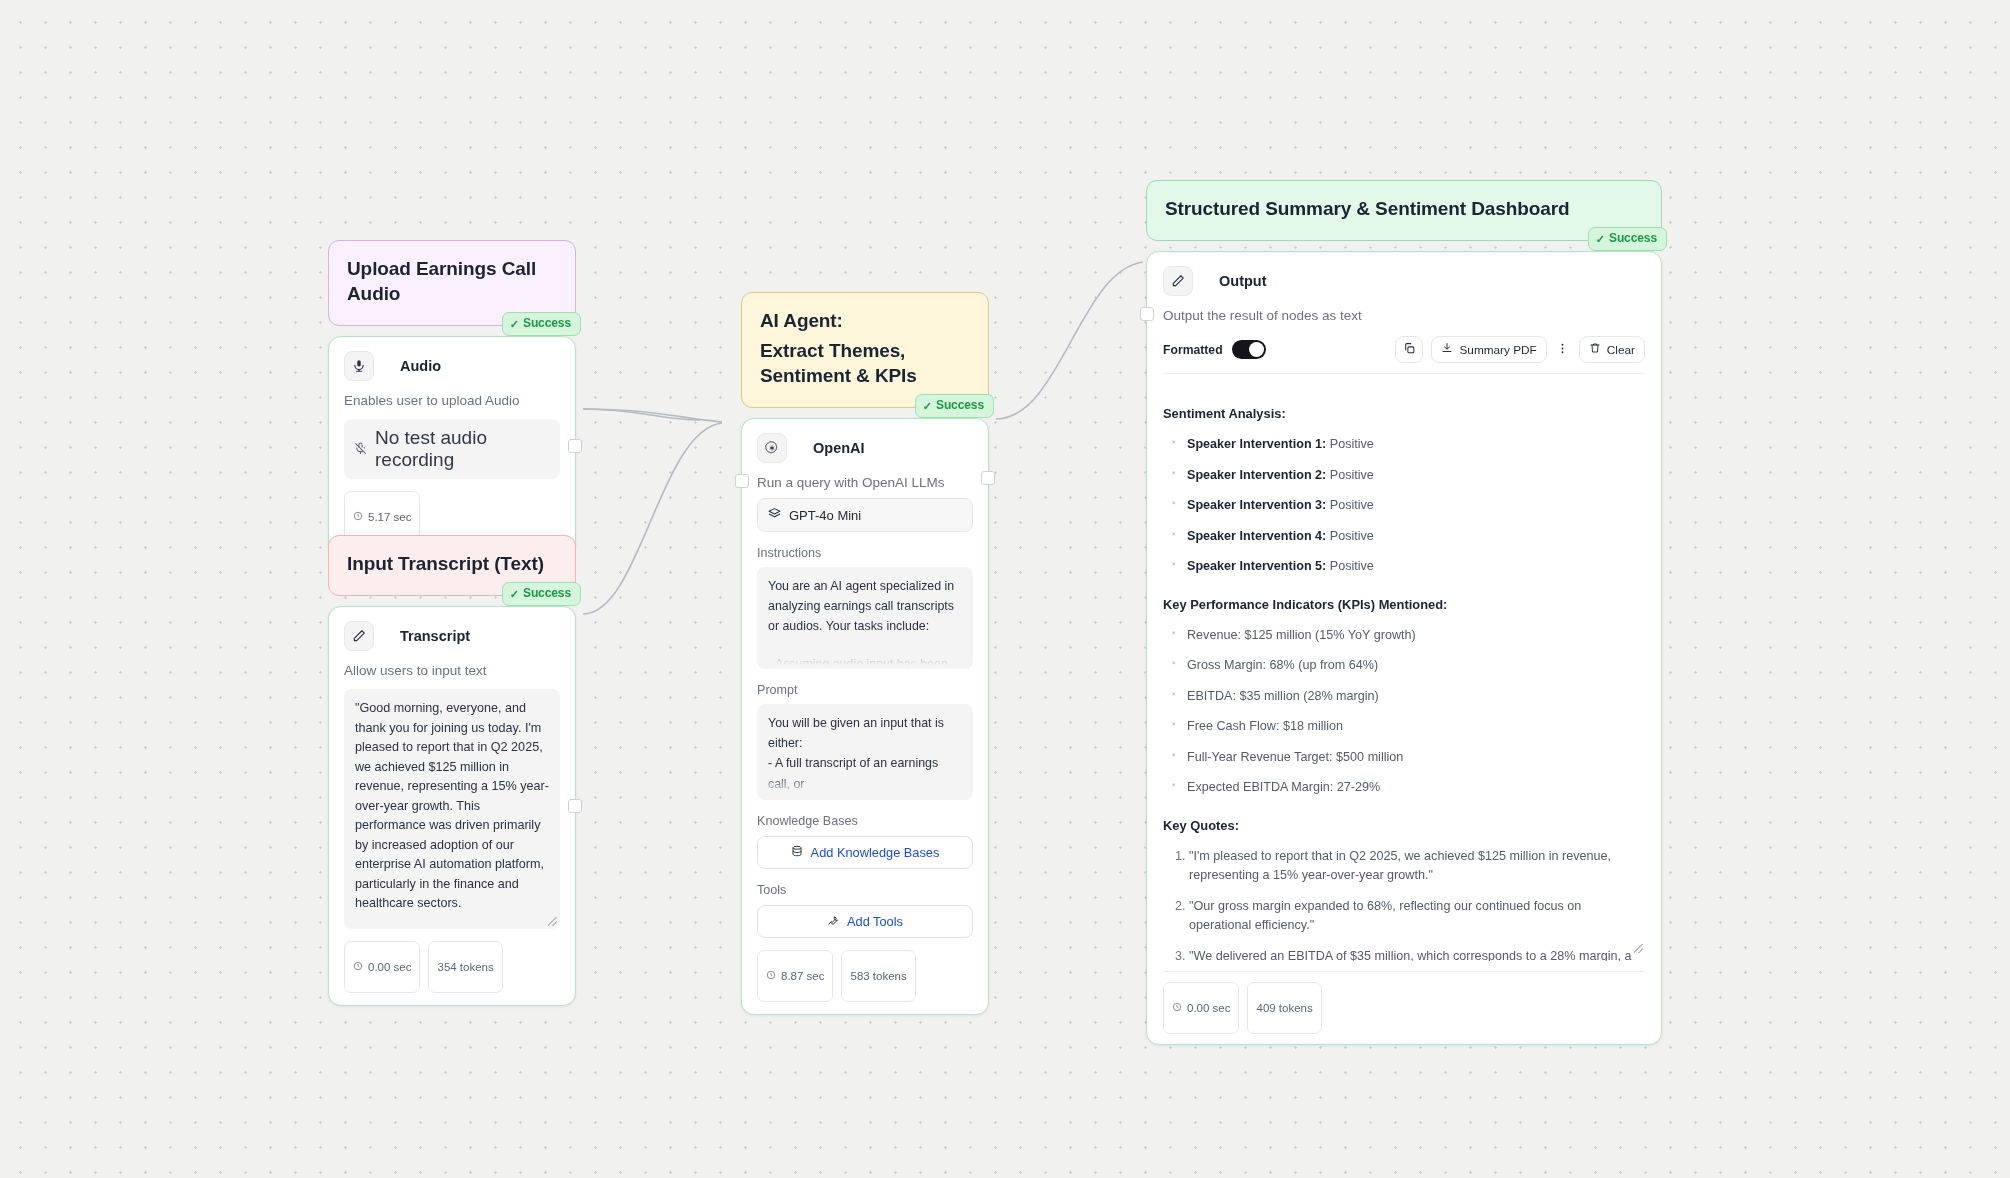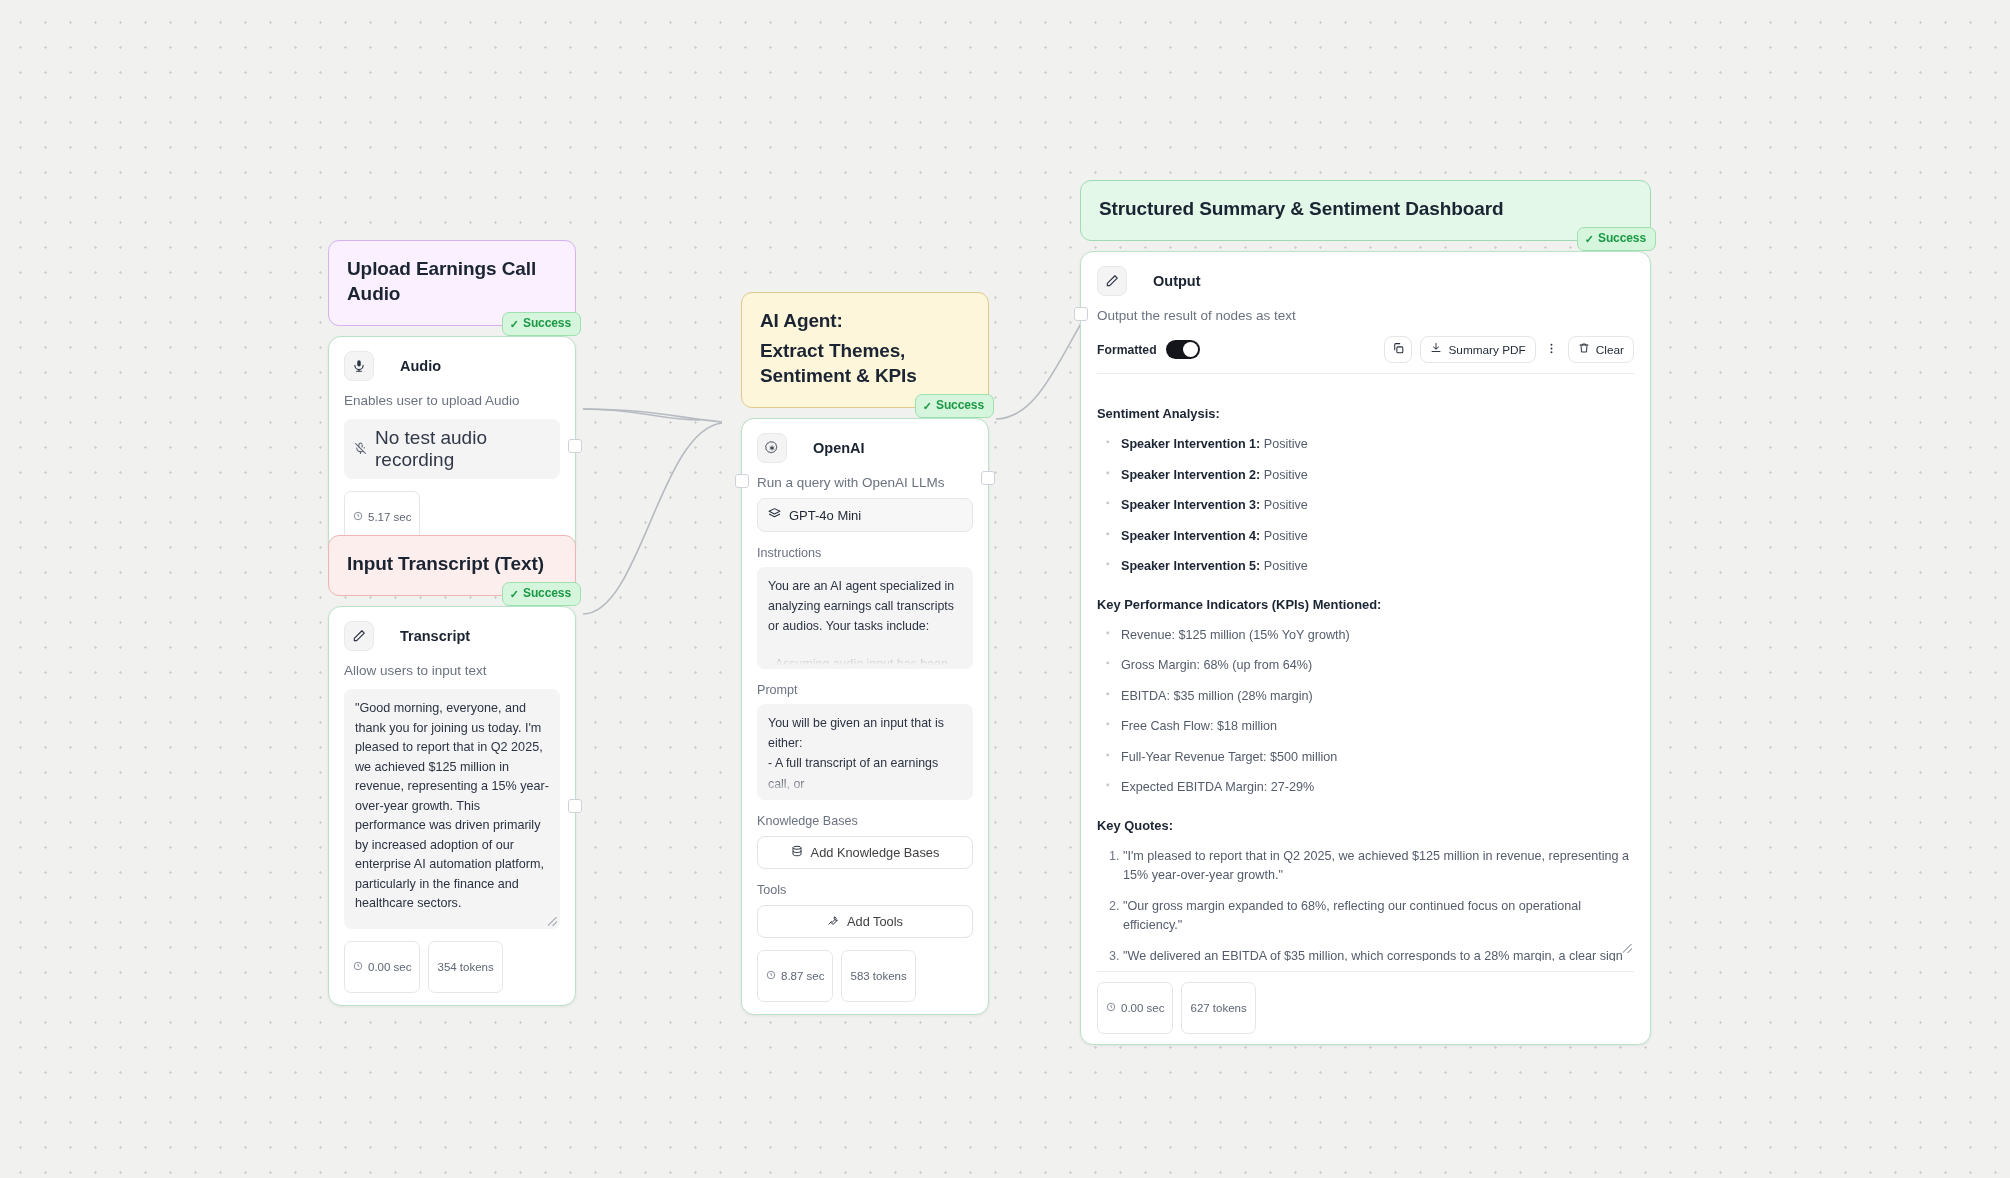--- a/index.html
+++ b/index.html
@@ -159,26 +159,26 @@
     position: absolute; left: 0; right: 0; bottom: 0; height: 26px;
     background: linear-gradient(to bottom, rgba(244,244,245,0), #f4f4f5 85%);
   }
   .btn-wide {
     margin-top: 8px;
     border: 1px solid #e3e3e7;
     background: #fff;
     border-radius: 8px;
     padding: 8px 10px;
     font-size: 12.8px;
-    color: #404040;
+    color: #1d4ed8;
     display: flex; align-items: center; justify-content: center; gap: 8px;
   }
 
   
-  #node-dash { left: 1080px; top: 180px; width: 571px; }
+  #node-dash { left: 1146px; top: 180px; width: 516px; }
   #node-dash .node-title { background: #e4f8ea; border: 1px solid #9edbb4; }
   #node-dash .node-body { padding: 14px 16px 10px 16px; }
   .toolbar { margin-top: 13px; display: flex; align-items: center; }
   .formatted-label { font-size: 12.2px; font-weight: 600; color: #1f2733; margin-right: 9px; }
   .toggle {
     width: 34px; height: 19px; border-radius: 11px;
     background: #14151a; position: relative;
   }
   .toggle .knob {
     position: absolute; right: 2px; top: 2px;
@@ -530,19 +530,19 @@
         <span class="chip">
           <span>
             <svg width="10" height="10" viewBox="0 0 24 24" fill="none" stroke="#7b8292" stroke-width="2.2">
               <circle cx="12" cy="12" r="9"></circle>
                 <path d="M12 7v5l3 2"></path>
             </svg>
           </span>
           <span>0.00 sec</span>
         </span>
         <span class="chip">
-          <span>627 tokens</span>
+          <span>409 tokens</span>
         </span>
       </div>
     </div>
   </div>
 
 </div>
 
 </body></html>

